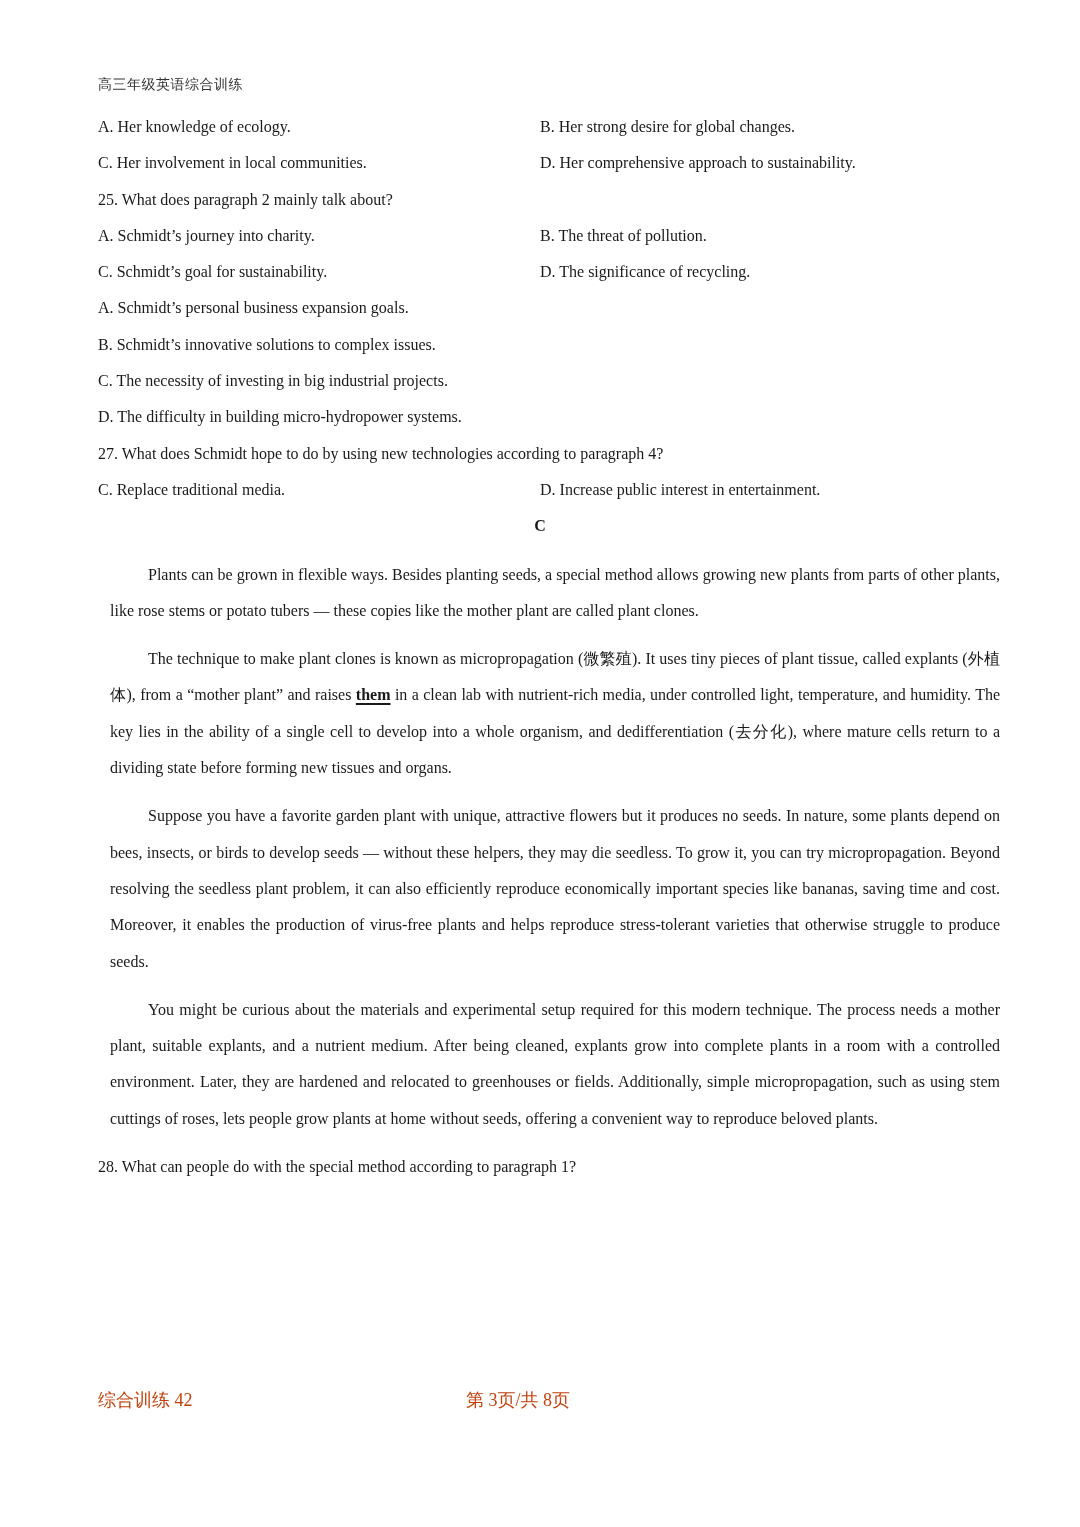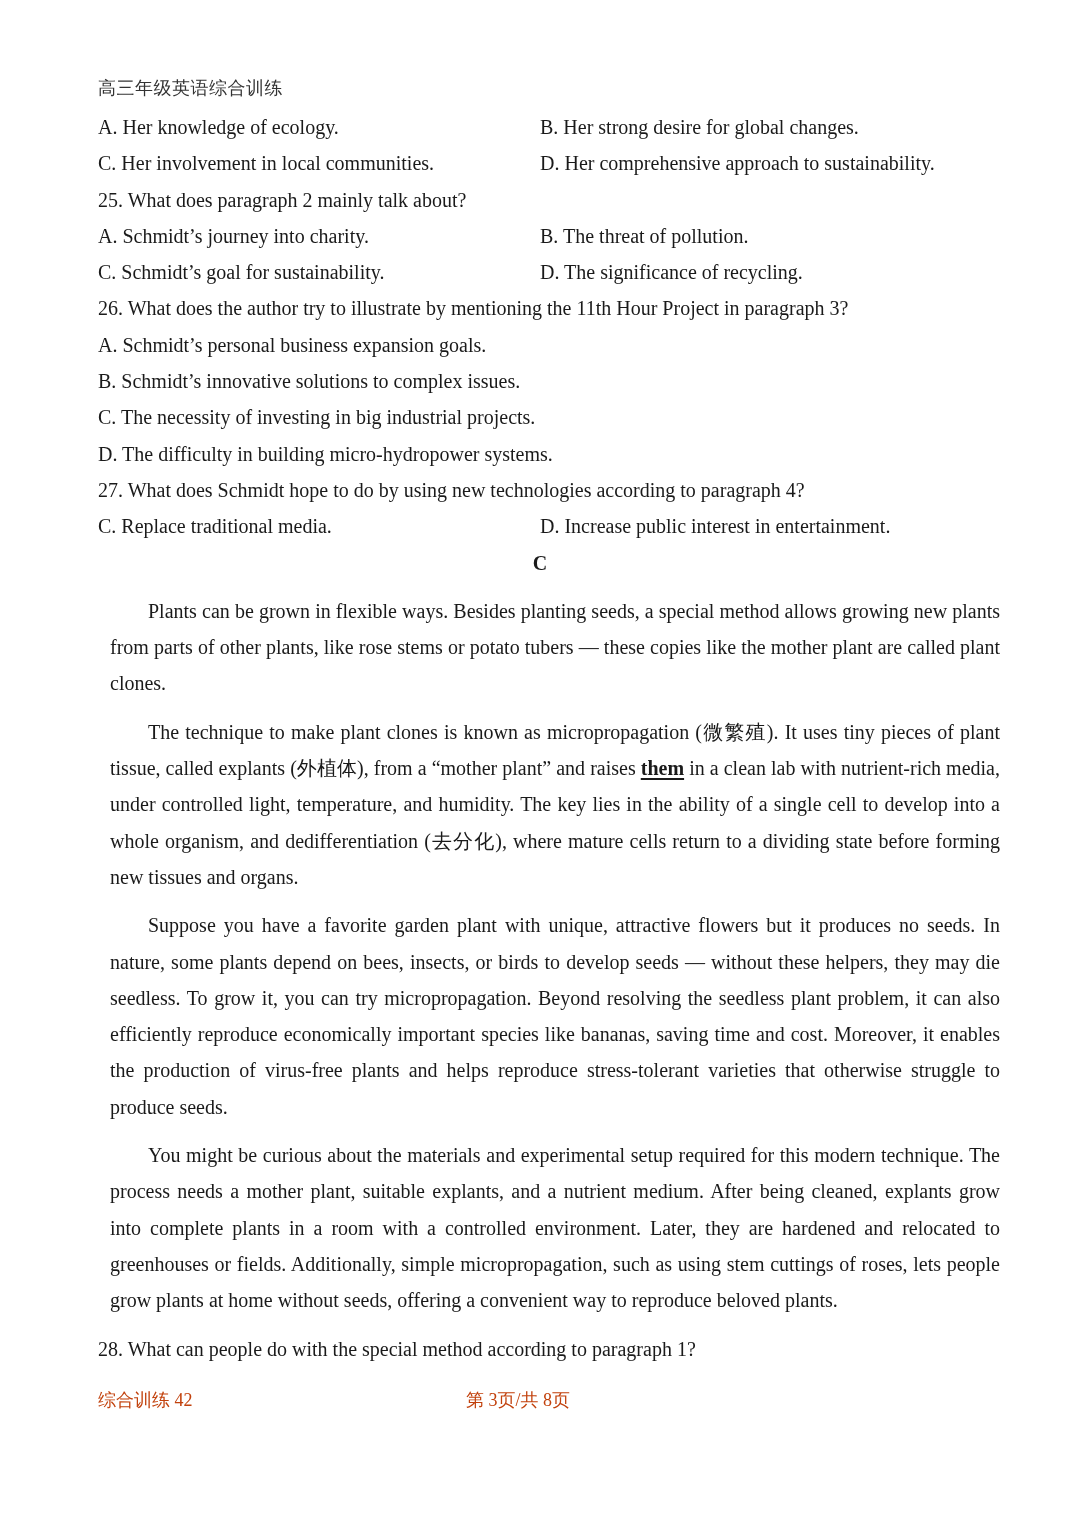--- a/index.html
+++ b/index.html
@@ -12,30 +12,30 @@
       height: 1527px;
       position: relative;
       overflow: hidden;
       font-family: "Liberation Serif", "DejaVu Serif", serif;
       color: #1a1a1a;
     }
     .header {
       position: absolute;
       left: 98px;
       top: 76px;
-      font-size: 18px;
+      font-size: 14px;
       color: #333;
       letter-spacing: 0.5px;
     }
     .content {
       position: absolute;
       left: 98px;
       top: 109px;
       width: 900px;
-      font-size: 20px;
+      font-size: 16px;
       line-height: 36.3px;
     }
     .line {
       height: 36.3px;
       white-space: nowrap;
     }
     .opt-row {
       display: flex;
       height: 36.3px;
       white-space: nowrap;
@@ -97,21 +97,20 @@
   <div class="line">25. What does paragraph 2 mainly talk about?</div>
   <div class="opt-row">
     <span class="col-left">A. Schmidt’s journey into charity.</span>
     <span class="col-right">B. The threat of pollution.</span>
   </div>
   <div class="opt-row">
     <span class="col-left">C. Schmidt’s goal for sustainability.</span>
     <span class="col-right">D. The significance of recycling.</span>
   </div>
 
-  <div class="line">26. What does the author try to illustrate by mentioning the 11th Hour Project in paragraph 3?</div>
   <div class="line">A. Schmidt’s personal business expansion goals.</div>
   <div class="line">B. Schmidt’s innovative solutions to complex issues.</div>
   <div class="line">C. The necessity of investing in big industrial projects.</div>
   <div class="line">D. The difficulty in building micro-hydropower systems.</div>
 
   <div class="line">27. What does Schmidt hope to do by using new technologies according to paragraph 4?</div>
   <div class="opt-row">
     <span class="col-left">C. Replace traditional media.</span>
     <span class="col-right">D. Increase public interest in entertainment.</span>
   </div>

